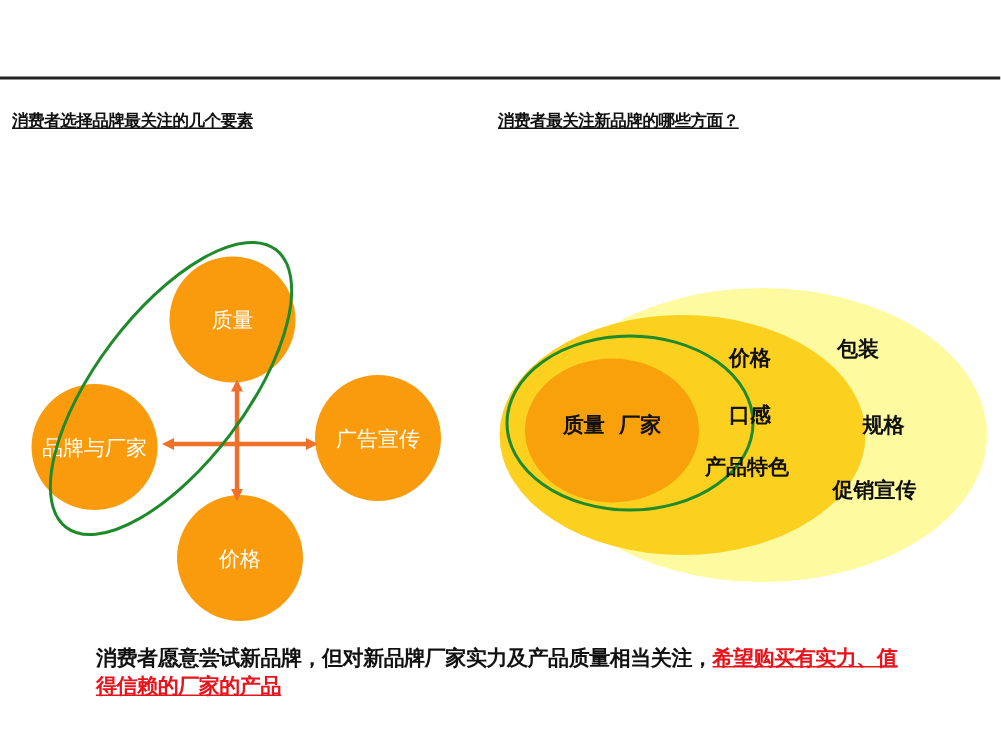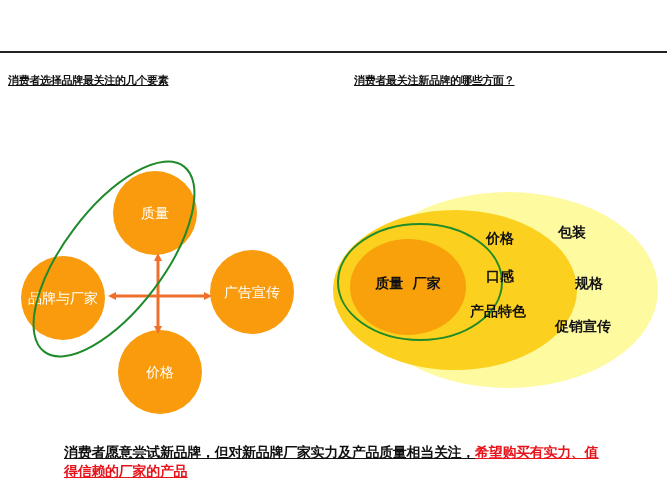--- a/index.html
+++ b/index.html
@@ -1,24 +1,24 @@
 <!DOCTYPE html>
 <html><head>
   <meta charset="utf-8">
   <style>
     html, body { margin: 0; padding: 0; background: #ffffff; }
     body { width: 667px; height: 500px; position: relative; overflow: hidden; font-family: "DejaVu Sans", sans-serif; }
     .topline { position: absolute; left: 0; top: 51px; width: 667px; height: 2px; background: #222222; }
     .heading { position: absolute; top: 73px; font-size: 11px; font-weight: bold; color: #111111; text-decoration: underline; white-space: nowrap; letter-spacing: -0.3px; }
     #h-left { left: 8px; }
-    #h-right { left: 354px; text-align: center; }
+    #h-right { left: 332px; text-align: center; }
     svg.diagram { position: absolute; left: 0; top: 0; }
     .circle-label { fill: #ffffff; font-size: 14px; font-family: "DejaVu Sans", sans-serif; }
     .ellipse-label { fill: #111111; font-size: 14px; font-weight: bold; font-family: "DejaVu Sans", sans-serif; }
-    .summary { position: absolute; left: 64px; top: 443px; width: 540px; font-size: 14px; font-weight: bold; color: #111111; line-height: 19px; letter-spacing: -0.3px; text-decoration: underline; }
+    .summary { position: absolute; left: 64px; top: 430px; width: 540px; font-size: 14px; font-weight: bold; color: #111111; line-height: 19px; letter-spacing: -0.3px; }
     .summary .highlight { color: #e8141c; text-decoration: underline; }
   </style>
 </head>
 <body>
 
 <div class="topline"></div>
 
 <div class="heading" id="h-left">消费者选择品牌最关注的几个要素</div>
 <div class="heading" id="h-right">消费者最关注新品牌的哪些方面？</div>
 

